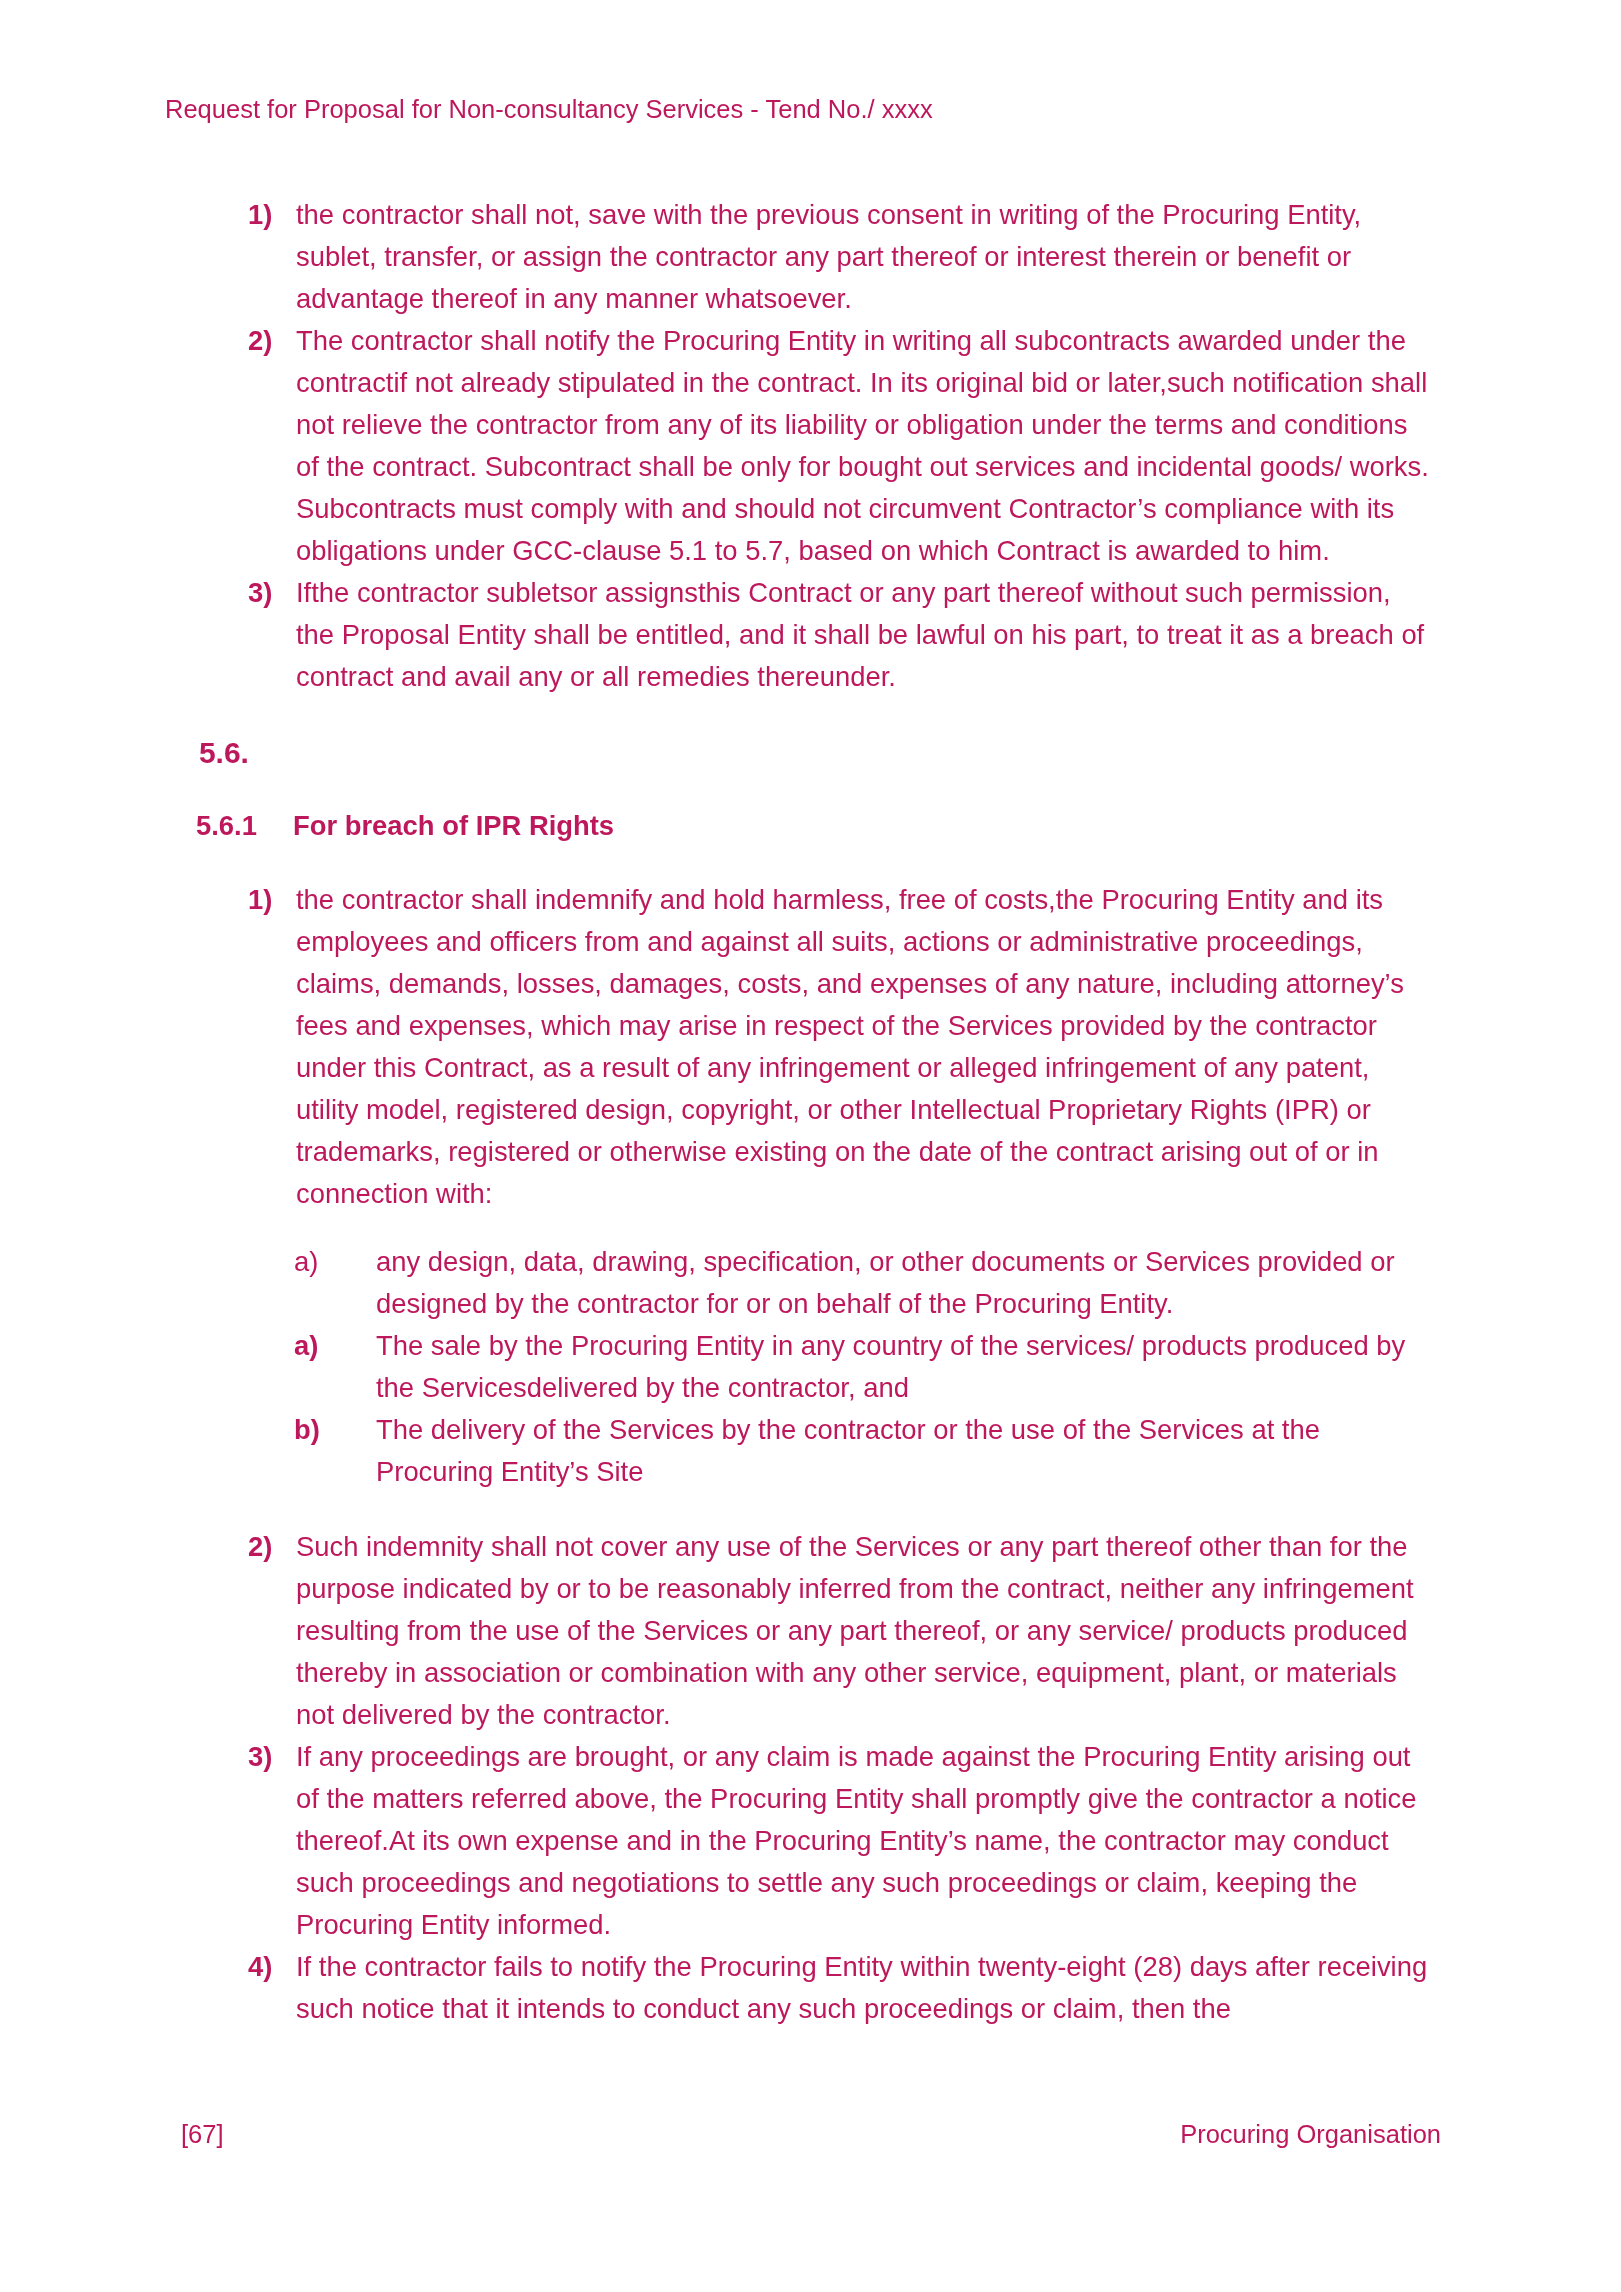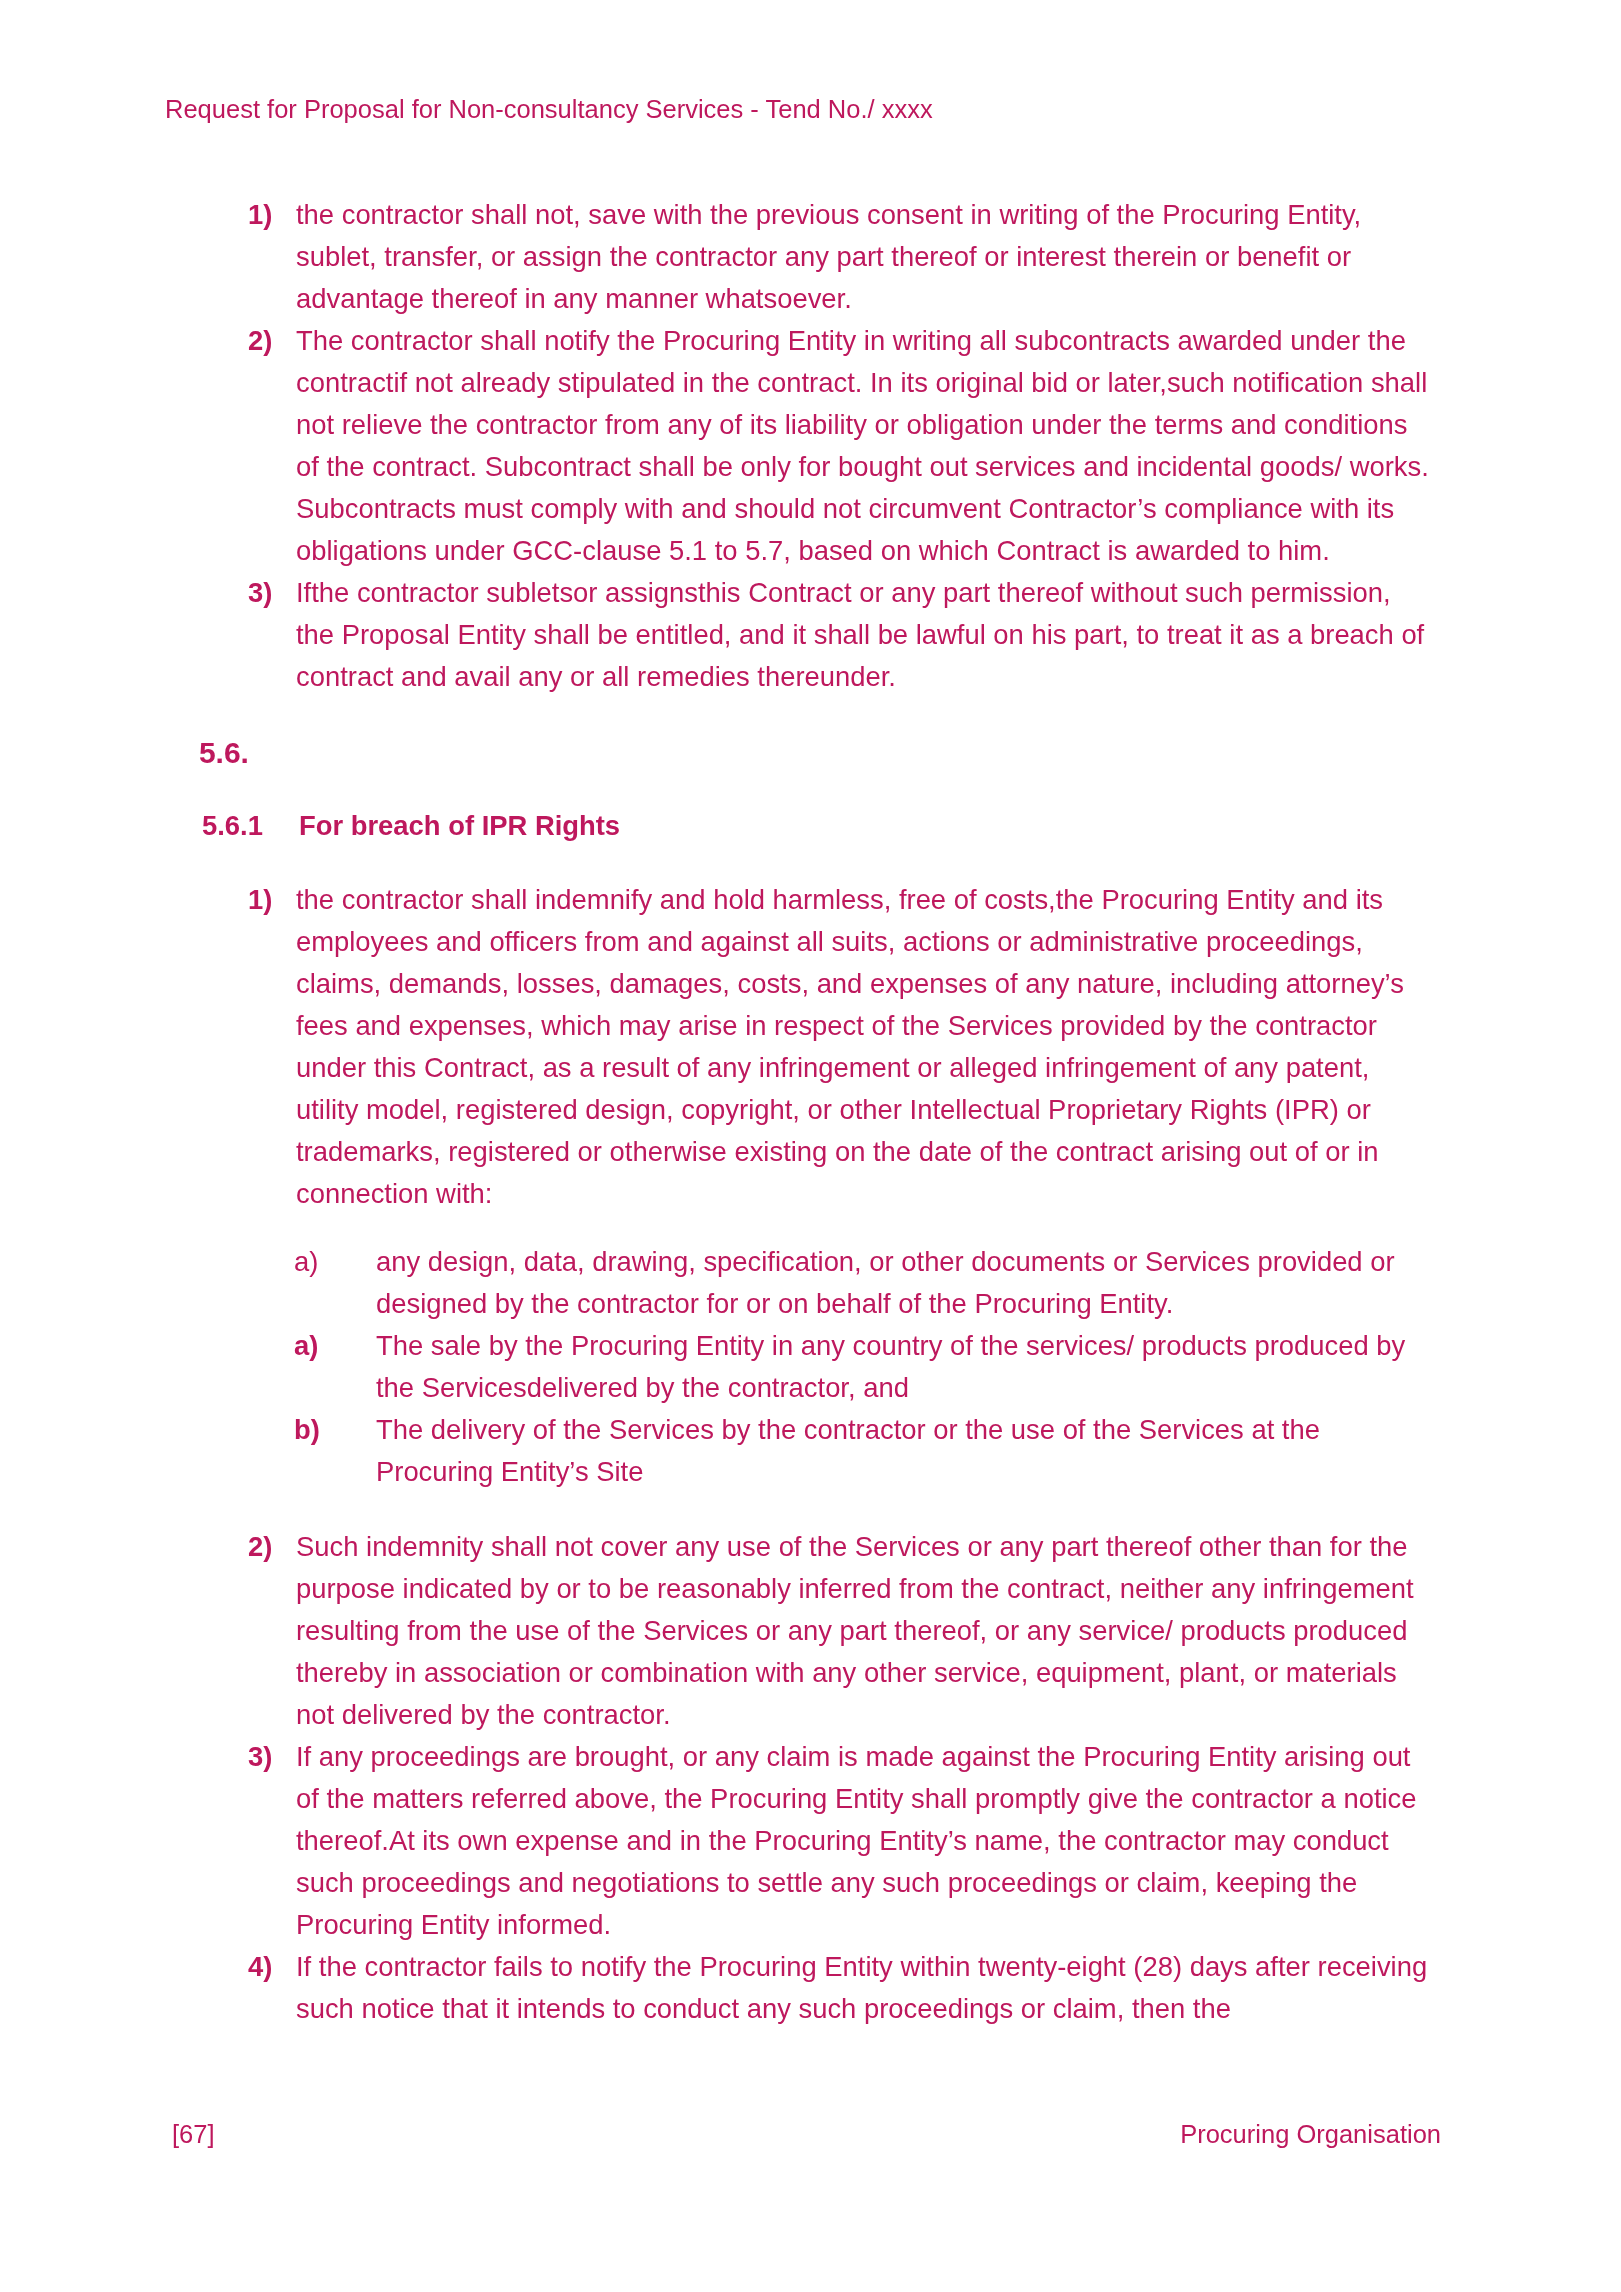--- a/index.html
+++ b/index.html
@@ -49,27 +49,27 @@
     gap: 24px;
   }
   .h1 .num { flex: 0 0 97px; margin-left: 2.9px; }
   .h2 {
     display: flex;
     font-weight: 700;
     font-size: 27.4px;
     line-height: 37px;
     margin-top: 35px;
   }
-  .h2 .num { flex: 0 0 97px; margin-left: 6px; }
+  .h2 .num { flex: 0 0 97px; margin-left: 0; }
   .gap-a { margin-top: 35px; }
   .sub-list { margin-top: 25.5px; }
   .list2b { margin-top: 33px; }
   .footer {
     position: absolute;
-    left: 172px;
+    left: 181px;
     right: 180px;
     top: 2119px;
     display: flex;
     justify-content: space-between;
     font-size: 25.5px;
     line-height: 31px;
   }
 </style>
 </head>
 <body>

